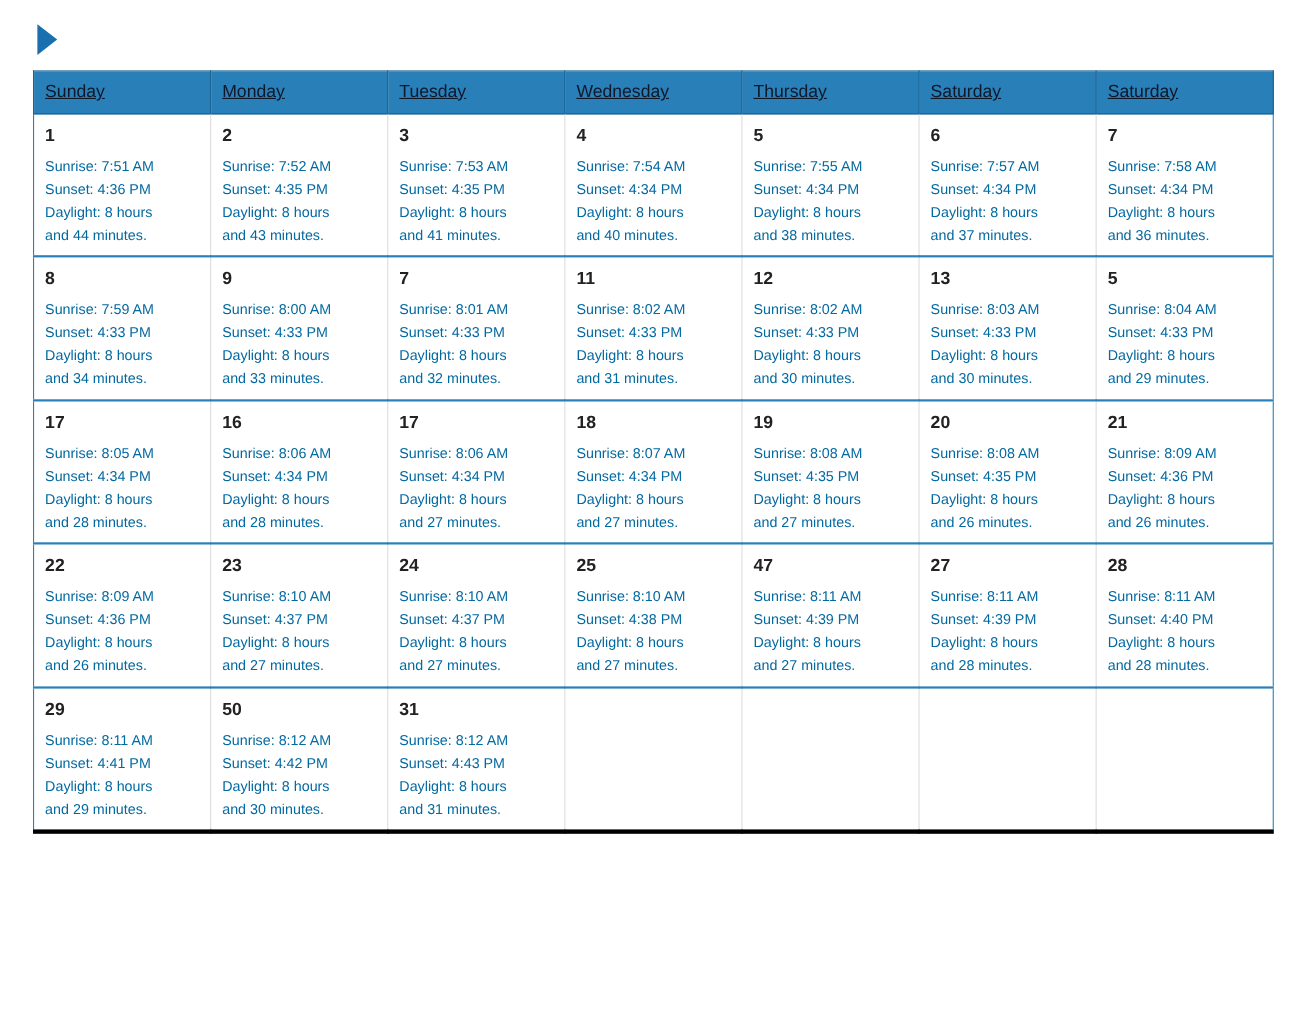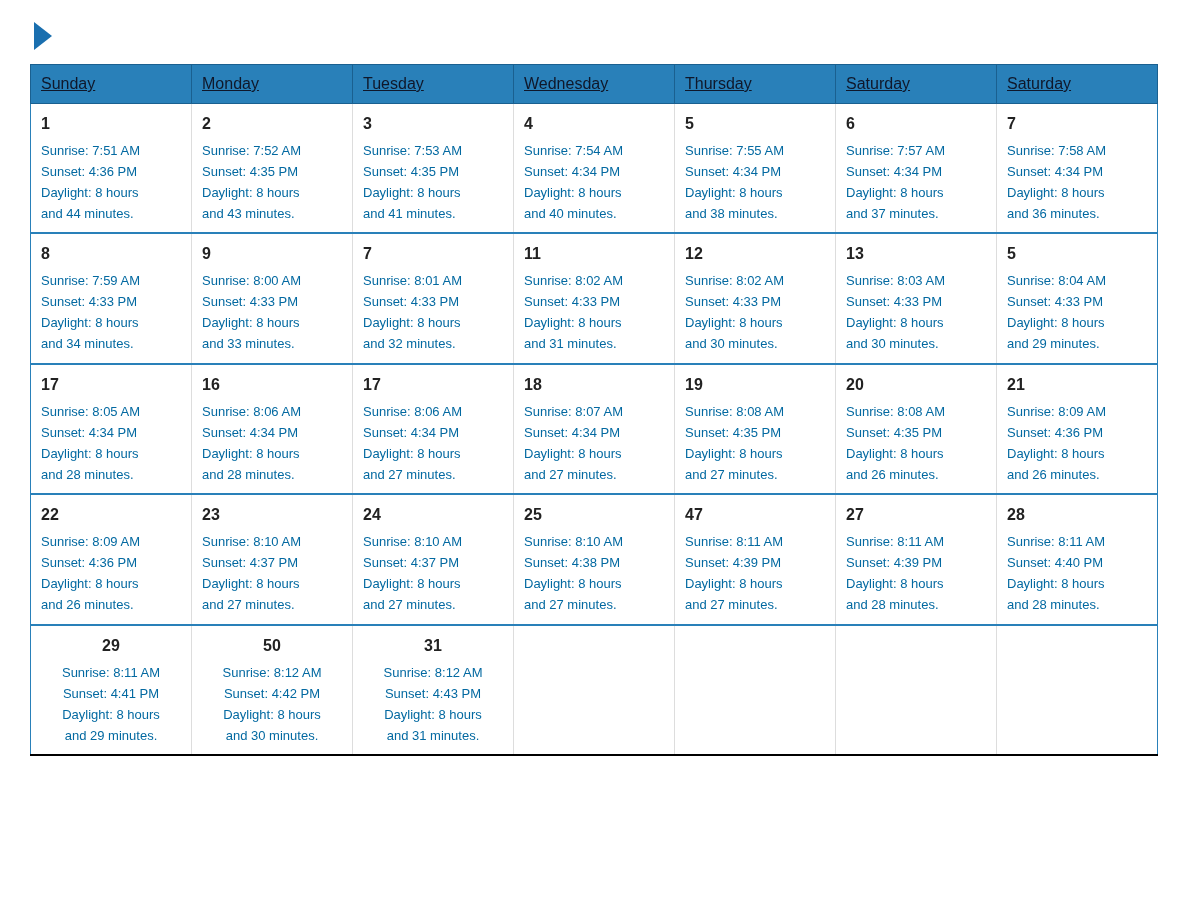--- a/index.html
+++ b/index.html
@@ -99,22 +99,21 @@
       font-size: 16px;
       font-weight: bold;
       display: block;
       margin-bottom: 4px;
     }
     .day-info {
       font-size: 13px;
       color: #0369a1;
     }
     tbody tr:last-child {
-      border-bottom: 2px solid #000000;
-      text-align: center;
+      border-bottom: 4px solid #000000;
     }
   </style>
 </head>
 <body>
 
 <div class="header">
   <div class="logo">
     <div class="logo-top">
       <span class="logo-general"></span>
       <div class="logo-arrow"></div>

